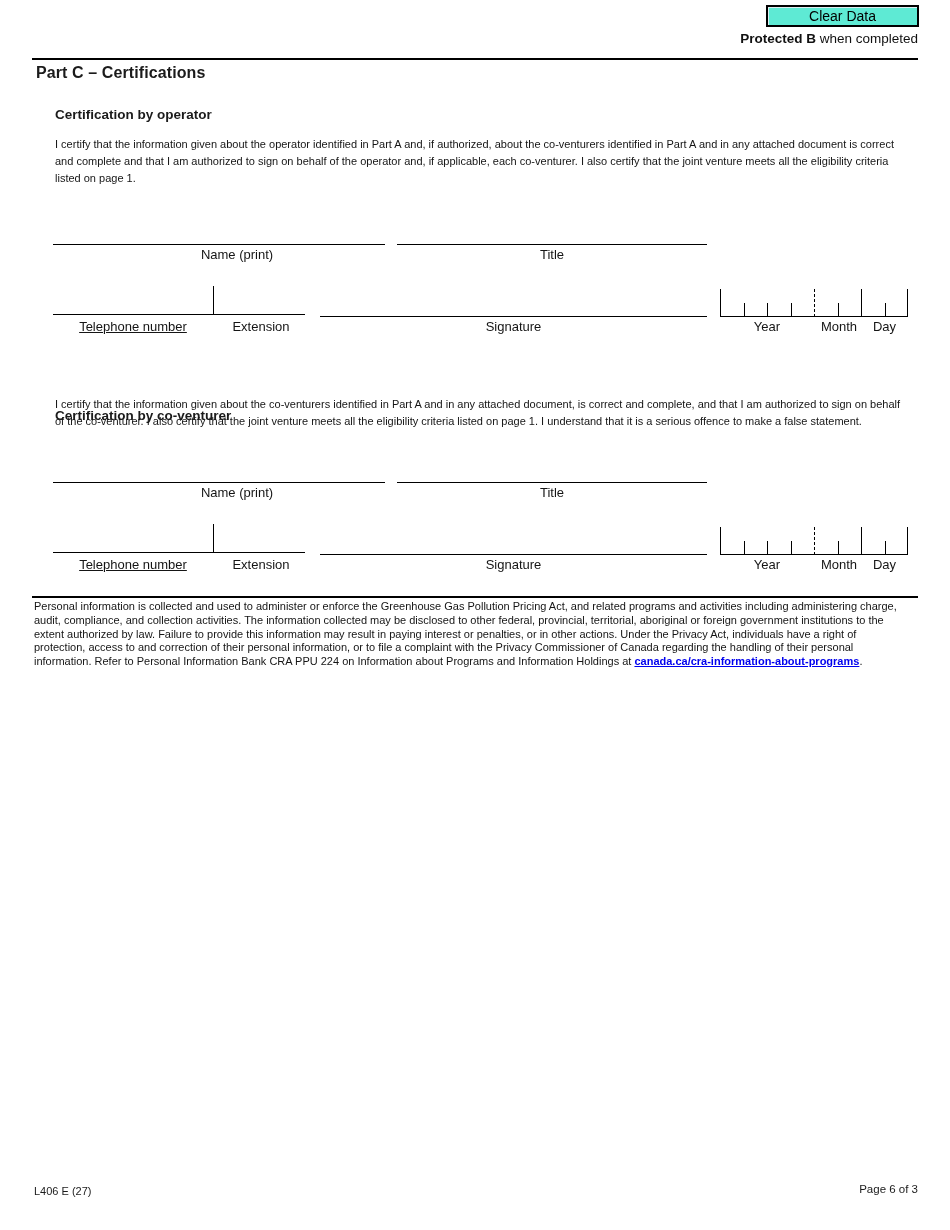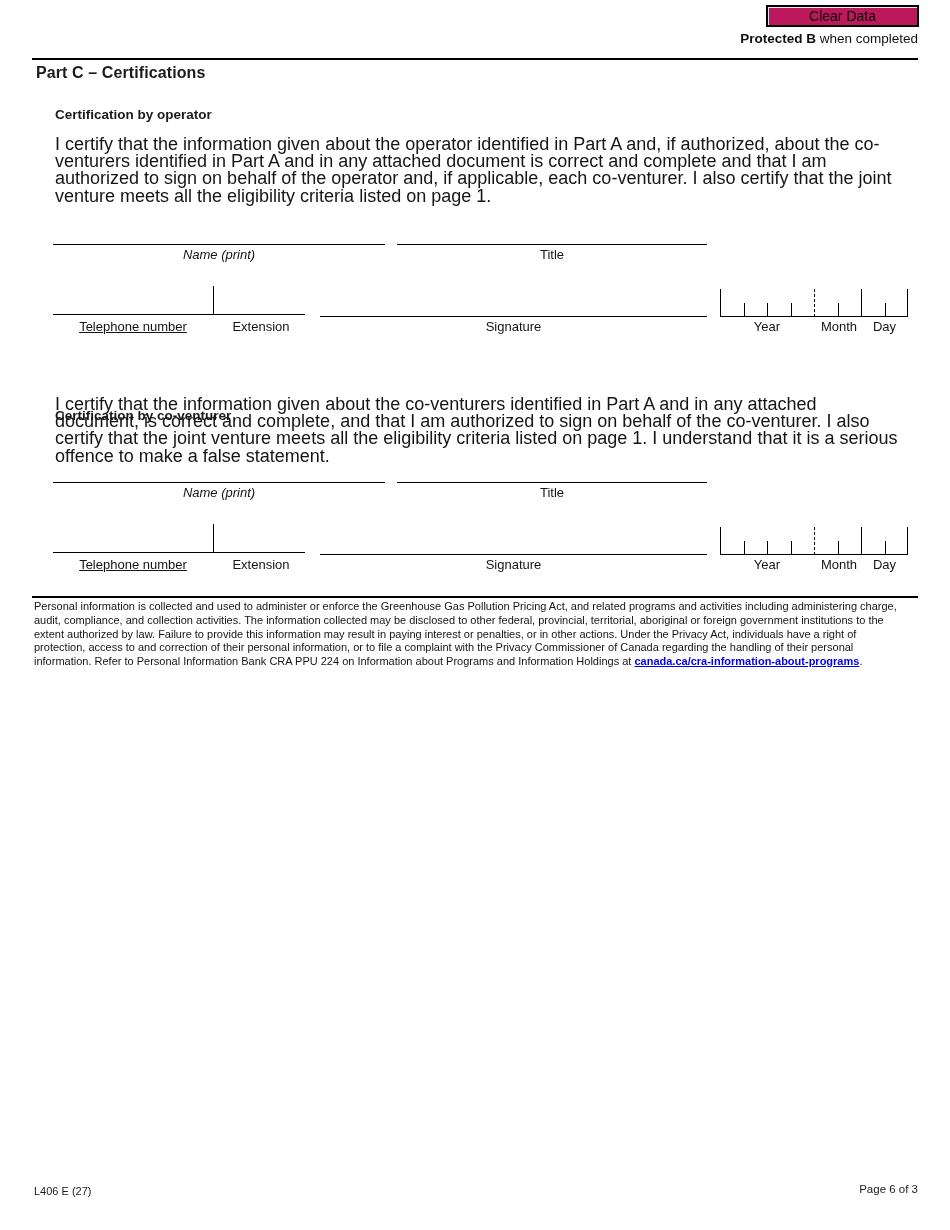--- a/index.html
+++ b/index.html
@@ -14,21 +14,21 @@
     height: 1230px;
     background: #ffffff;
     overflow: hidden;
   }
   .abs { position: absolute; }
 
   
   .clear-btn {
     left: 766px; top: 5px; width: 153px; height: 22px;
     border: 2px solid #000;
-    background: #be185d;
+    background: #5eead4;
     box-shadow: inset 1px 1px 0 #dfeff1;
     font-size: 14px;
     color: #000;
     display: flex; align-items: center; justify-content: center;
     cursor: pointer;
     line-height: 1;
   }
 
   .protected-line {
     top: 31px; right: 32px;
@@ -50,21 +50,21 @@
 
   .section-heading {
     left: 55px;
     font-size: 13.5px; font-weight: bold;
   }
   .op-heading { top: 107px; }
   .cov-heading { top: 363px; margin-top: 45px; }
 
   .body-text {
     left: 55px; width: 846px;
-    font-size: 18px;
+    font-size: 11px;
     line-height: 17.2px;
     color: #151515;
   }
   .op-body { top: 136px; }
   .cov-body { top: 396px; }
   .body-text .second-line { display: block; }
 
   
   .field {
     border-bottom: 1.2px solid #000;
@@ -92,21 +92,21 @@
   .cov-row2-field { top: 523px; }
   .cov-row2-sig   { top: 525px; }
   .cov-row2-label { top: 557px; }
 
   .ext-divider {
     left: 213px; width: 1px; height: 29px; background: #000;
   }
   .op-ext-div  { top: 286px; }
   .cov-ext-div { top: 524px; }
 
-  .lbl-name  { left: 53px;  width: 332px; font-style: italic; }
+  .lbl-name  { left: 71px;  width: 332px; }
   .lbl-title { left: 397px; width: 310px; }
   .lbl-phone { left: 53px;  width: 160px; text-decoration: underline; }
   .lbl-ext   { left: 213px; width: 96px;  }
   .lbl-sig   { left: 320px; width: 387px; }
   .lbl-year  { left: 720px; width: 94px;  }
   .lbl-month { left: 810px; width: 58px;  }
   .lbl-day   { left: 861px; width: 47px;  }
 
   
   .datecomb {

